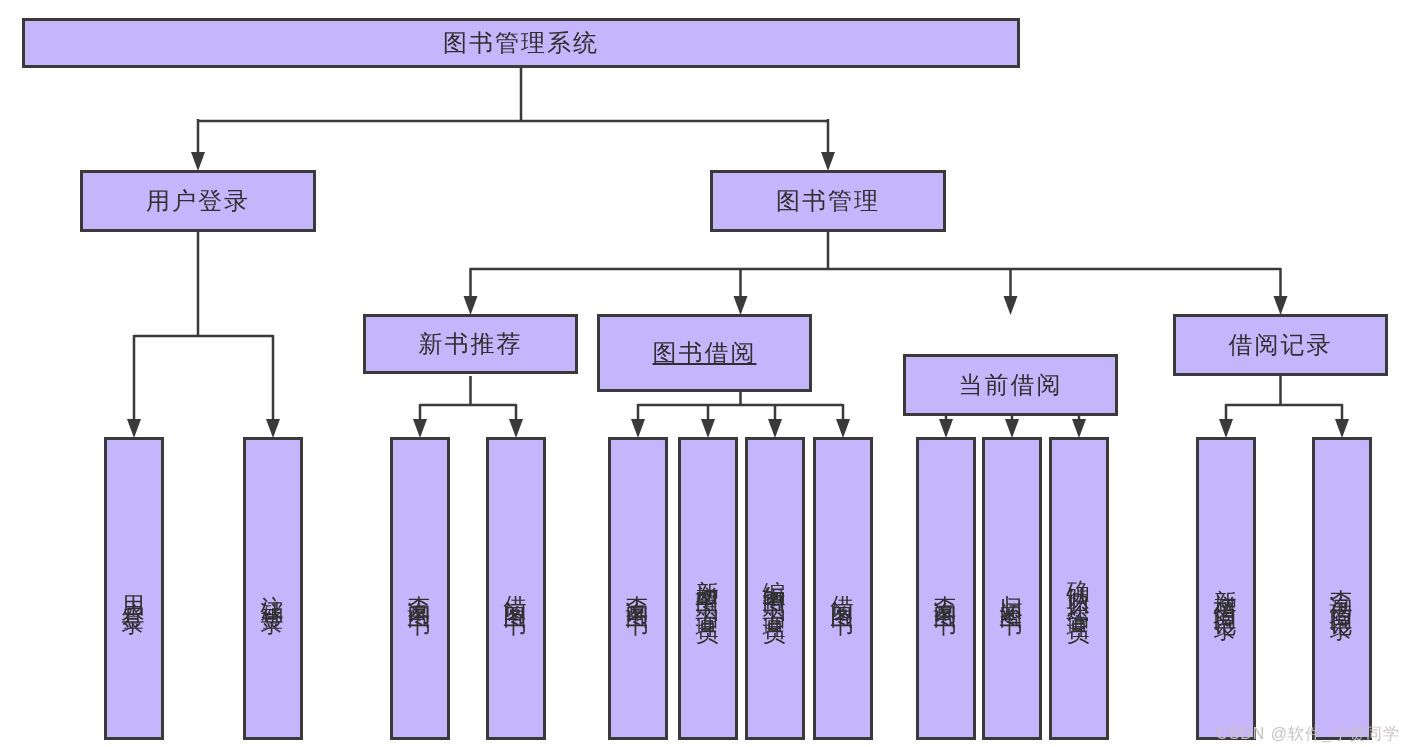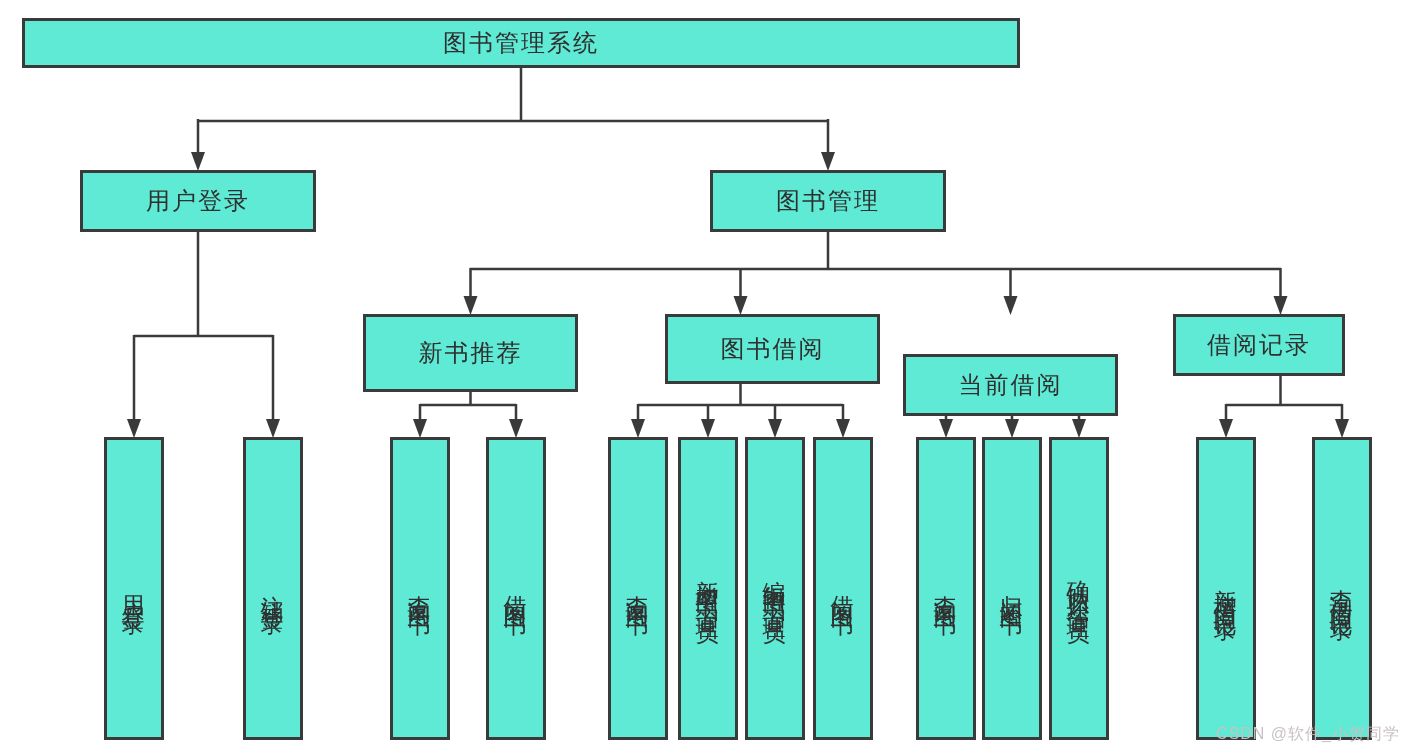--- a/index.html
+++ b/index.html
@@ -25,21 +25,21 @@
     z-index: 1;
   }
   .connectors path {
     stroke: var(--line);
     stroke-width: 2.5;
     fill: none;
   }
   .connectors polygon { fill: var(--line); }
   .node {
     position: absolute;
-    background: #5eead4;
+    background: #c4b5fd;
     border: 3px solid var(--box-border);
     color: var(--text);
     display: flex;
     align-items: center;
     justify-content: center;
     font-size: 24px;
     letter-spacing: 2px;
     z-index: 2;
     white-space: nowrap;
   }
@@ -48,24 +48,24 @@
     font-size: 23px;
     letter-spacing: 6px;
     white-space: normal;
   }
   
   .n-root   { left: 22px;   top: 18px;  width: 998px; height: 50px; }
   
   .n-login  { left: 80px;   top: 170px; width: 236px; height: 62px; }
   .n-mgmt   { left: 710px;  top: 170px; width: 236px; height: 62px; text-align: right; }
   
-  .n-g0 { left: 363px;  top: 314px; width: 215px; height: 78px; }
-  .n-g1 { left: 665px;  top: 314px; width: 215px; height: 70px; }
+  .n-g0 { left: 363px;  top: 314px; width: 215px; height: 60px; }
+  .n-g1 { left: 597px;  top: 314px; width: 215px; height: 78px; text-decoration: underline; }
   .n-g2 { left: 903px;  top: 314px; width: 215px; height: 62px; margin-top: 40px; }
-  .n-g3 { left: 1173px; top: 314px; width: 172px; height: 62px; }
+  .n-g3 { left: 1173px; top: 314px; width: 215px; height: 62px; }
   
   .leaf { top: 437px; width: 60px; height: 303px; }
   .l-a0 { left: 104px; }  .l-a1 { left: 243px; }
   .l-b0 { left: 390px; }  .l-b1 { left: 486px; }
   .l-c0 { left: 608px; }  .l-c1 { left: 678px; }  .l-c2 { left: 745px; }  .l-c3 { left: 813px; }
   .l-d0 { left: 916px; }  .l-d1 { left: 982px; }  .l-d2 { left: 1049px; }
   .l-e0 { left: 1196px; } .l-e1 { left: 1312px; }
   .watermark {
     position: absolute;
     right: 5px;

